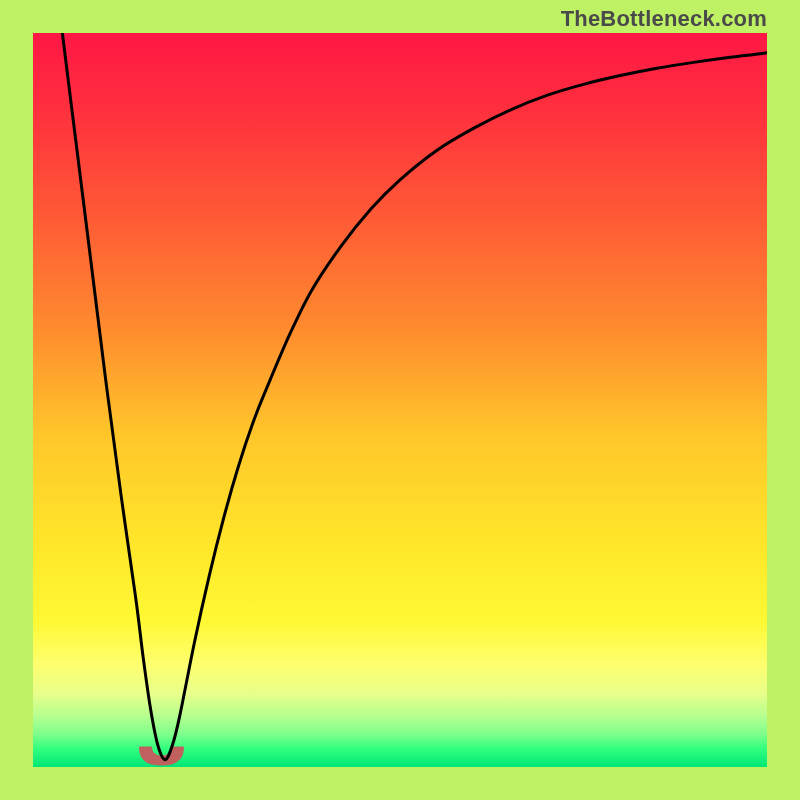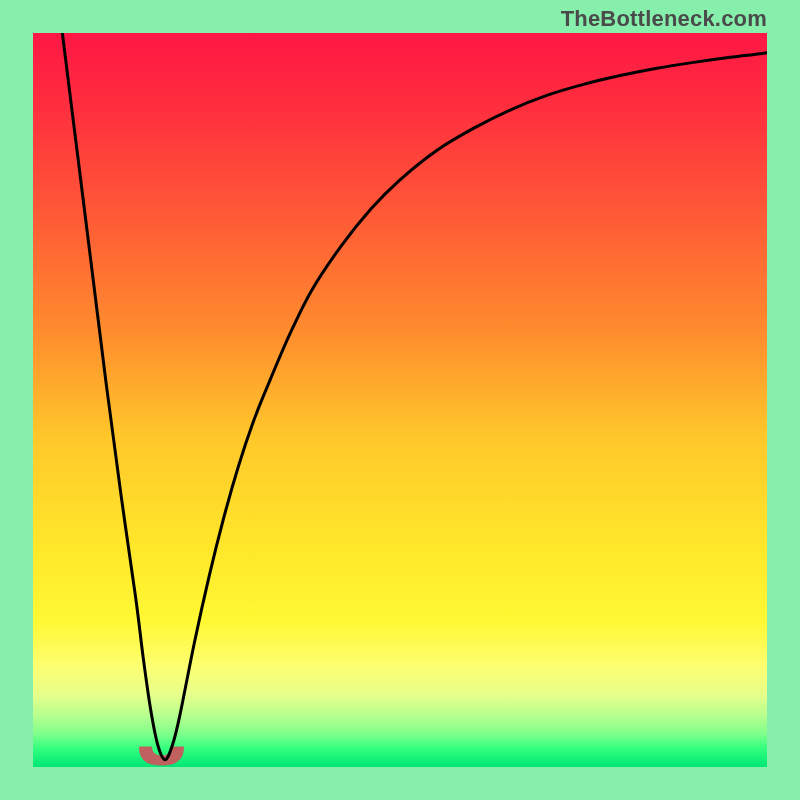--- a/index.html
+++ b/index.html
@@ -8,21 +8,21 @@
     width: 800px;
     height: 800px;
     overflow: hidden;
     background: #000;
     font-family: Arial, Helvetica, sans-serif;
   }
   .frame {
     position: absolute;
     top: 0; left: 0;
     width: 800px; height: 800px;
-    background: #86efac;
+    background: #bef264;
   }
   .plot-area {
     position: absolute;
     top: 33px;
     left: 33px;
     width: 734px;
     height: 734px;
     overflow: hidden;
   }
   .watermark {

